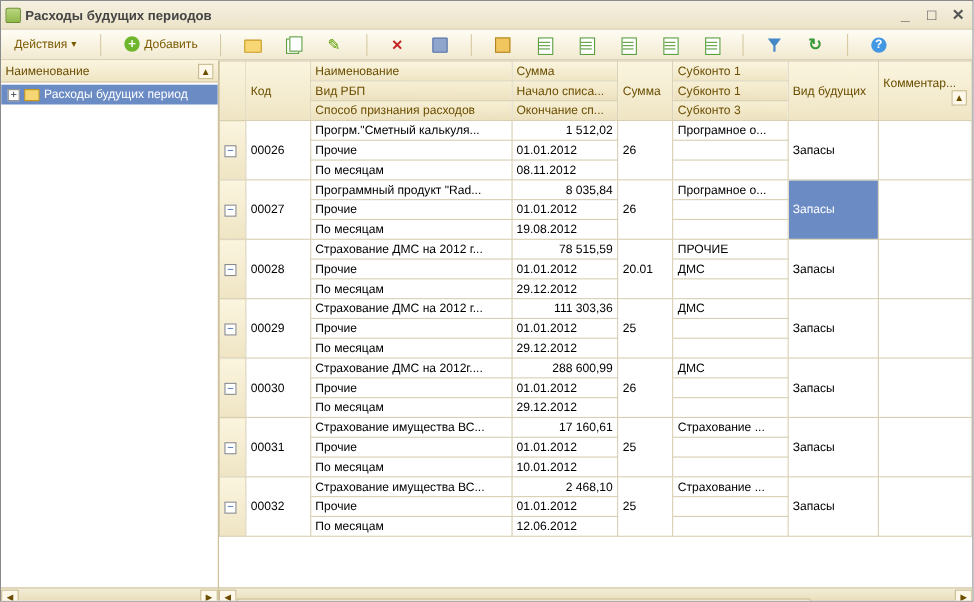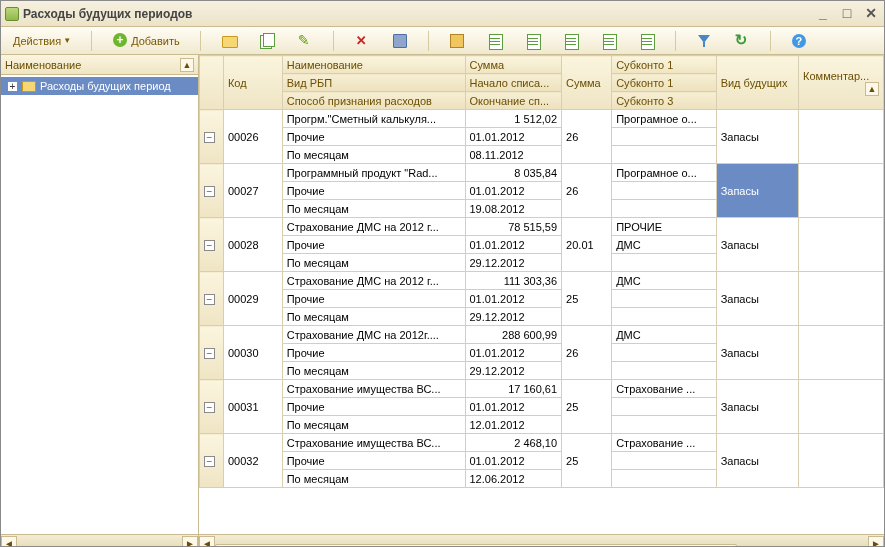--- a/index.html
+++ b/index.html
@@ -351,21 +351,21 @@
       <td rowspan="3">Запасы</td>
       <td rowspan="3"></td>
     </tr>
     <tr>
       <td>Прочие</td>
       <td>01.01.2012</td>
       <td></td>
     </tr>
     <tr>
       <td>По месяцам</td>
-      <td>12.01.2012</td>
+      <td>10.01.2012</td>
       <td></td>
     </tr>
             <tr>
       <td class="ind" rowspan="3"><span class="collapse">−</span></td>
       <td rowspan="3">00032</td>
       <td>Страхование имущества ВС...</td>
       <td class="num">2 468,10</td>
       <td rowspan="3">25</td>
       <td>Страхование ...</td>
       <td rowspan="3">Запасы</td>

